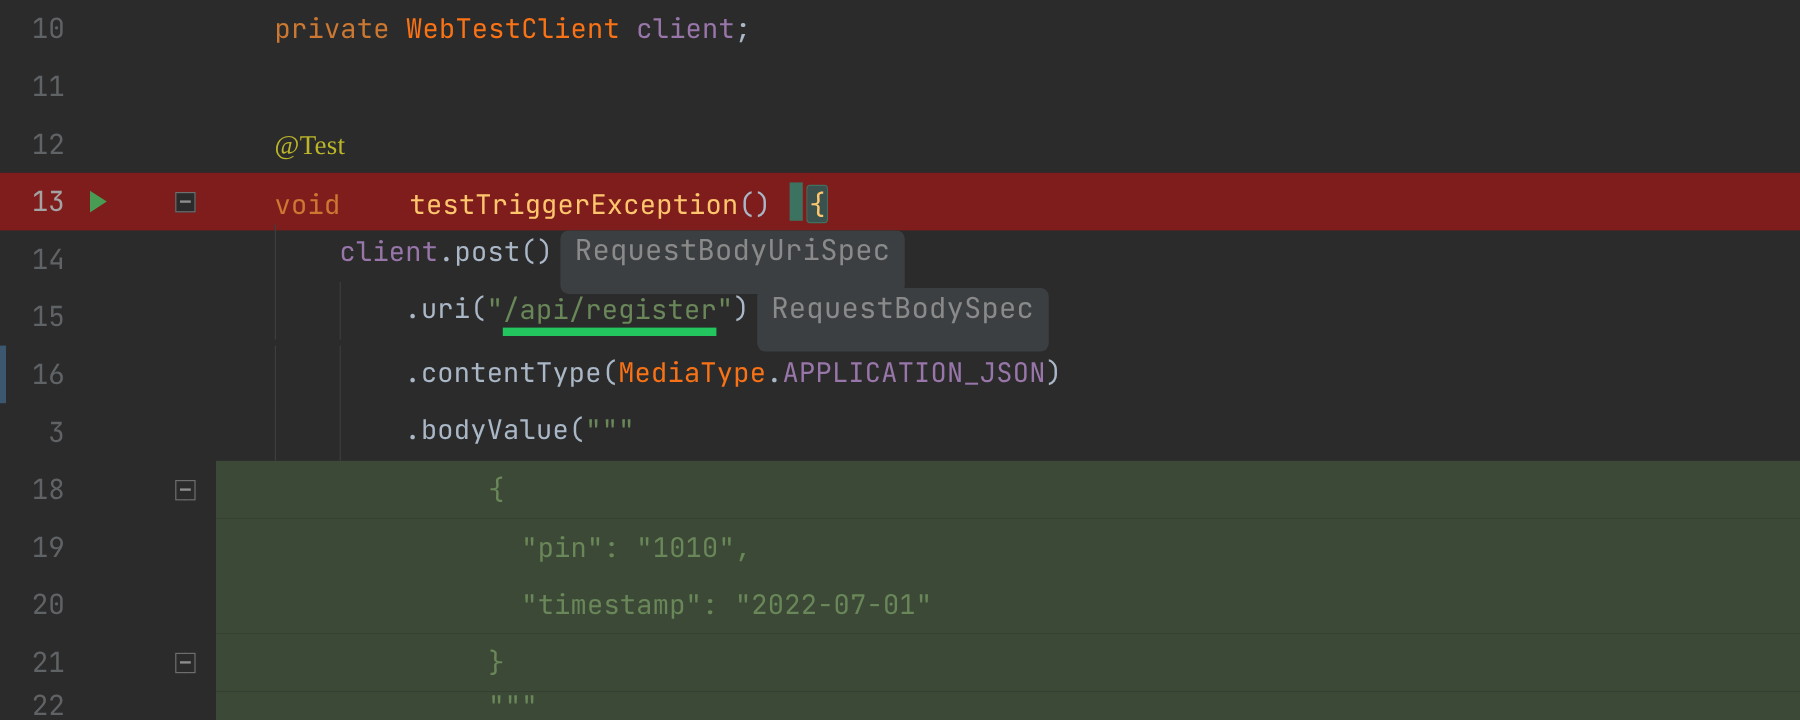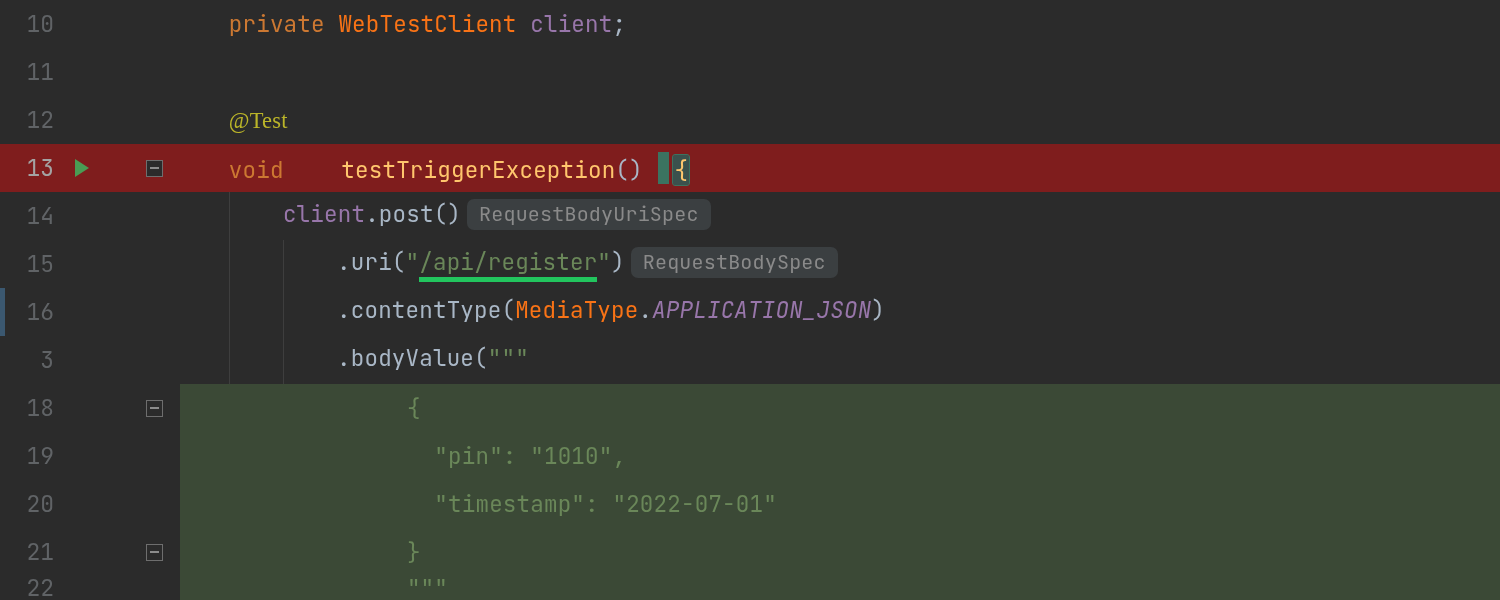--- a/index.html
+++ b/index.html
@@ -82,33 +82,33 @@
   .pad { display:inline-block; } 
   
   .kw  { color: #cc7832; }
   .type{ color: #f97316; }
   .ident{ color: #a9b7c6; }
   .field{ color: #9876aa; }
   .method{ color: #ffc66d; margin-left: 44px; }
   .ann { color: #bbb529; font-family: Liberation Serif, serif; }
   .str { color: #6a8759; }
   .strlit { color: #6a8759; }
-  .staticf { color: #9876aa; font-style: italic; }
+  .staticf { color: #9876aa; }
   .punct { color: #a9b7c6; }
   .hint {
     display: inline-block;
     background: #3b3f41;
     color: #8a8a8a;
     border-radius: 7px;
-    padding: 2px 12px 3px 12px;
-    font-size: 20px;
+    padding: 2px 12px 20px 12px;
+    font-size: 24px;
     margin-left: 6px;
     vertical-align: 1px;
   }
-  .url { color:#6a8759; border-bottom: 5px solid #22c55e; }
+  .url { color:#6a8759; border-bottom: 7px solid #22c55e; }
   .caret {
     display:inline-block;
     width: 11px;
     height: 32px;
     background: #3b7360;
     vertical-align: -6px;
     margin-left: 2px;
     margin-right: 4px;
   }
   .brace-match {

